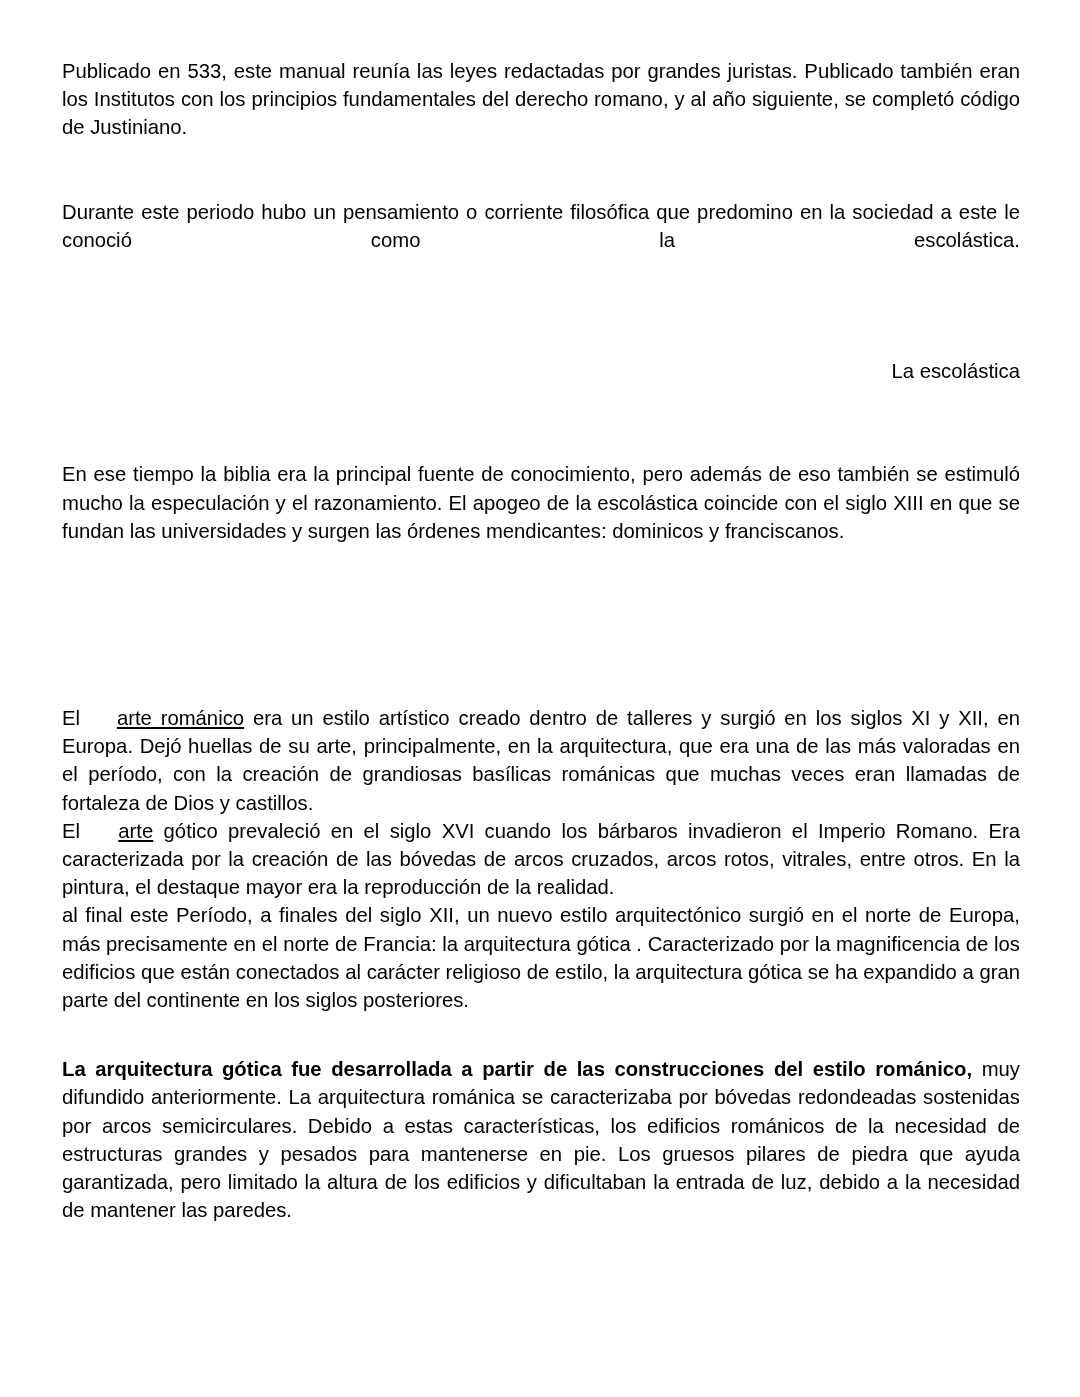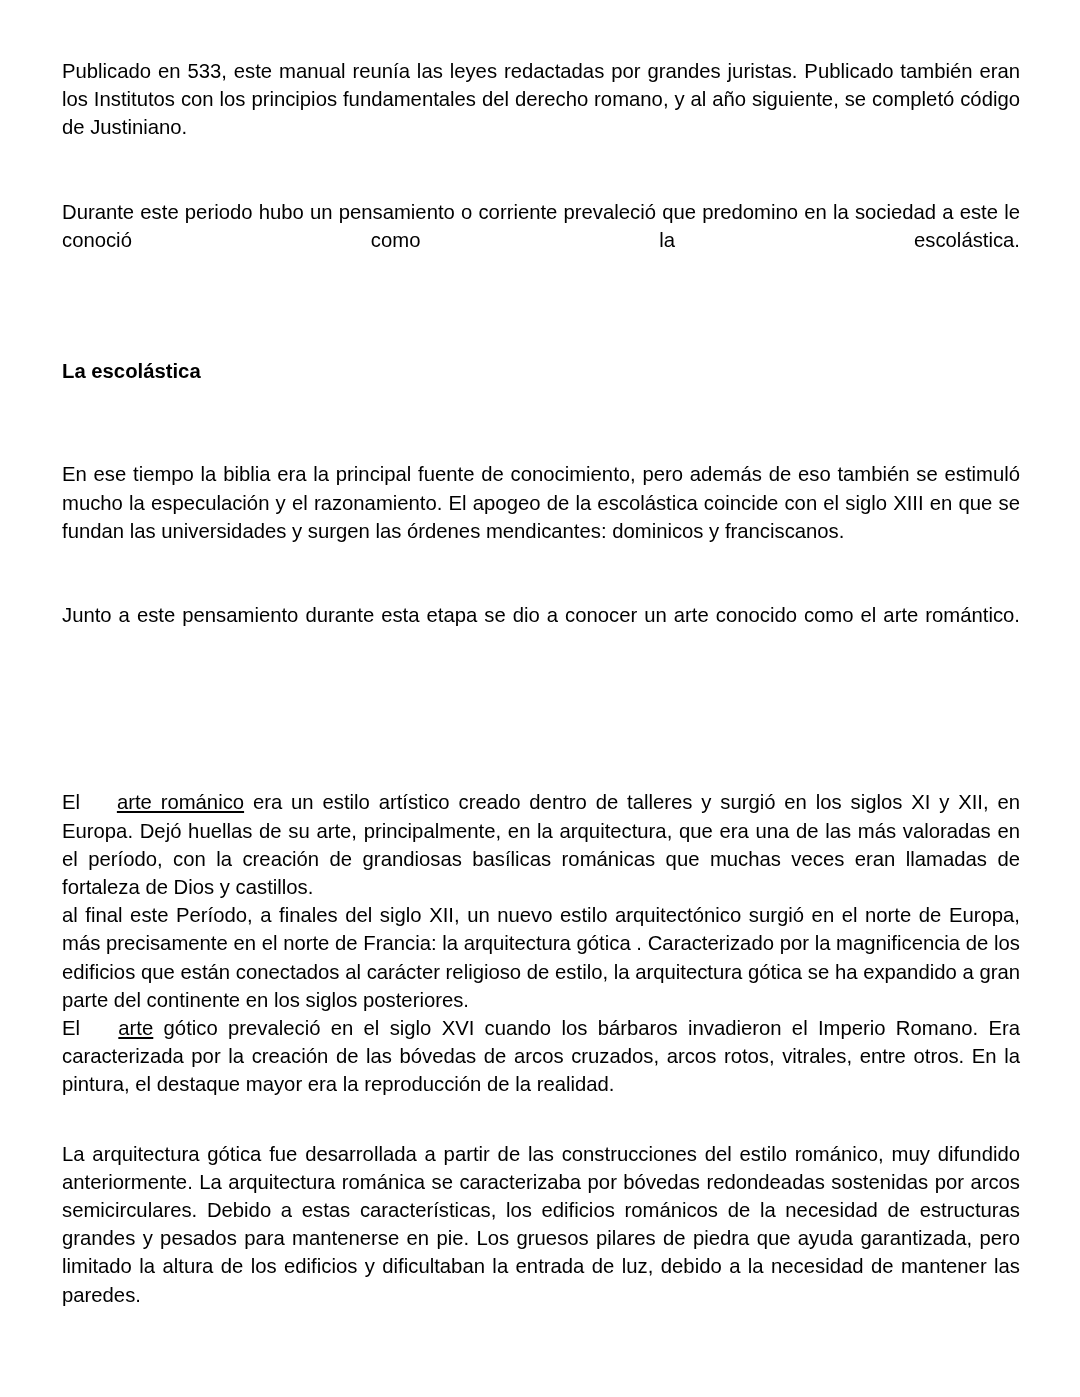--- a/index.html
+++ b/index.html
@@ -42,76 +42,75 @@
   
   .para.stretch-last::after {
     content: "";
     display: inline-block;
     width: 100%;
   }
 
   .heading {
     font-size: 20.3px;
     line-height: 28.2px;
-    font-weight: bold;
-    text-align: left;
+    font-weight: normal;
+    text-align: right;
     margin: 0;
     color: #000000;
   }
 
   .spacer-xl { height: 56px; }
   .spacer-l  { height: 47px; }
   .spacer-m  { height: 41px; }
   .spacer-s  { height: 28px; }
 
   .u { text-decoration: underline; text-underline-offset: 2px; margin-left: 28px; }
-  .b { font-weight: normal; margin-top: 48px; }
+  .b { font-weight: bold; margin-top: 48px; }
 
   
   .block .para { margin-bottom: 0; }
 </style>
 </head>
 <body>
 
 <div class="page">
   <div class="content">
 
     <p class="para">Publicado en 533, este manual reunía las leyes redactadas por grandes juristas. Publicado también eran los Institutos con los principios fundamentales del derecho romano, y al año siguiente, se completó código de Justiniano.</p>
 
     <div class="spacer-s"></div>
 
-    <p class="para stretch-last">Durante este periodo hubo un pensamiento o corriente prevaleció que predomino en la sociedad a este le conoció como la escolástica.</p>
+    <p class="para stretch-last">Durante este periodo hubo un pensamiento o corriente filosófica que predomino en la sociedad a este le conoció como la escolástica.</p>
 
     <div class="spacer-l"></div>
 
     <h2 class="heading">La escolástica</h2>
 
     <div class="spacer-l"></div>
 
 
     <div class="spacer-s"></div>
 
     <p class="para">En ese tiempo la biblia era la principal fuente de conocimiento, pero además de eso también se estimuló  mucho la especulación y el razonamiento. El apogeo de la escolástica coincide con el siglo XIII en que se fundan las universidades y surgen las órdenes mendicantes: dominicos y franciscanos.</p>
 
     <div class="spacer-s"></div>
 
-    <p class="para stretch-last">Junto a este pensamiento durante esta etapa se dio a conocer un arte conocido como el arte romántico.</p>
 
     <div class="spacer-xl"></div>
 
 
     <div class="spacer-l"></div>
 
     <div class="block">
 
       <p class="para"><span>El </span><span class="u">arte románico</span><span> era un estilo artístico creado dentro de talleres y surgió en los siglos XI y XII, en Europa. Dejó huellas de su arte, principalmente, en la arquitectura, que era una de las más valoradas en el período, con la creación de grandiosas basílicas románicas que muchas veces eran llamadas de fortaleza de Dios y castillos.</span></p>
 
+      <p class="para"><span>El </span><span class="u">arte</span><span> gótico prevaleció en el siglo XVI cuando los bárbaros invadieron el Imperio Romano. Era caracterizada por la creación de las bóvedas de arcos cruzados, arcos rotos, vitrales, entre otros. En la pintura, el destaque mayor era la reproducción de la realidad.</span></p>
+
       <p class="para">al final este Período, a finales del siglo XII, un nuevo estilo arquitectónico surgió en el norte de Europa, más precisamente en el norte de Francia: la arquitectura gótica . Caracterizado por la magnificencia de los edificios que están conectados al carácter religioso de estilo, la arquitectura gótica se ha expandido a gran parte del continente en los siglos posteriores.</p>
-
-      <p class="para"><span>El </span><span class="u">arte</span><span> gótico prevaleció en el siglo XVI cuando los bárbaros invadieron el Imperio Romano. Era caracterizada por la creación de las bóvedas de arcos cruzados, arcos rotos, vitrales, entre otros. En la pintura, el destaque mayor era la reproducción de la realidad.</span></p>
 
     </div>
 
     <div class="spacer-m"></div>
 
     <p class="para"><span class="b">La arquitectura gótica fue desarrollada a partir de las construcciones del estilo románico,</span><span> muy difundido anteriormente. La arquitectura románica se caracterizaba por bóvedas redondeadas sostenidas por arcos semicirculares. Debido a estas características, los edificios románicos de la necesidad de estructuras grandes y pesados para mantenerse en pie. Los gruesos pilares de piedra que ayuda garantizada, pero limitado la altura de los edificios y dificultaban la entrada de luz, debido a la necesidad de mantener las paredes.</span></p>
 
   </div>
 </div>
 

